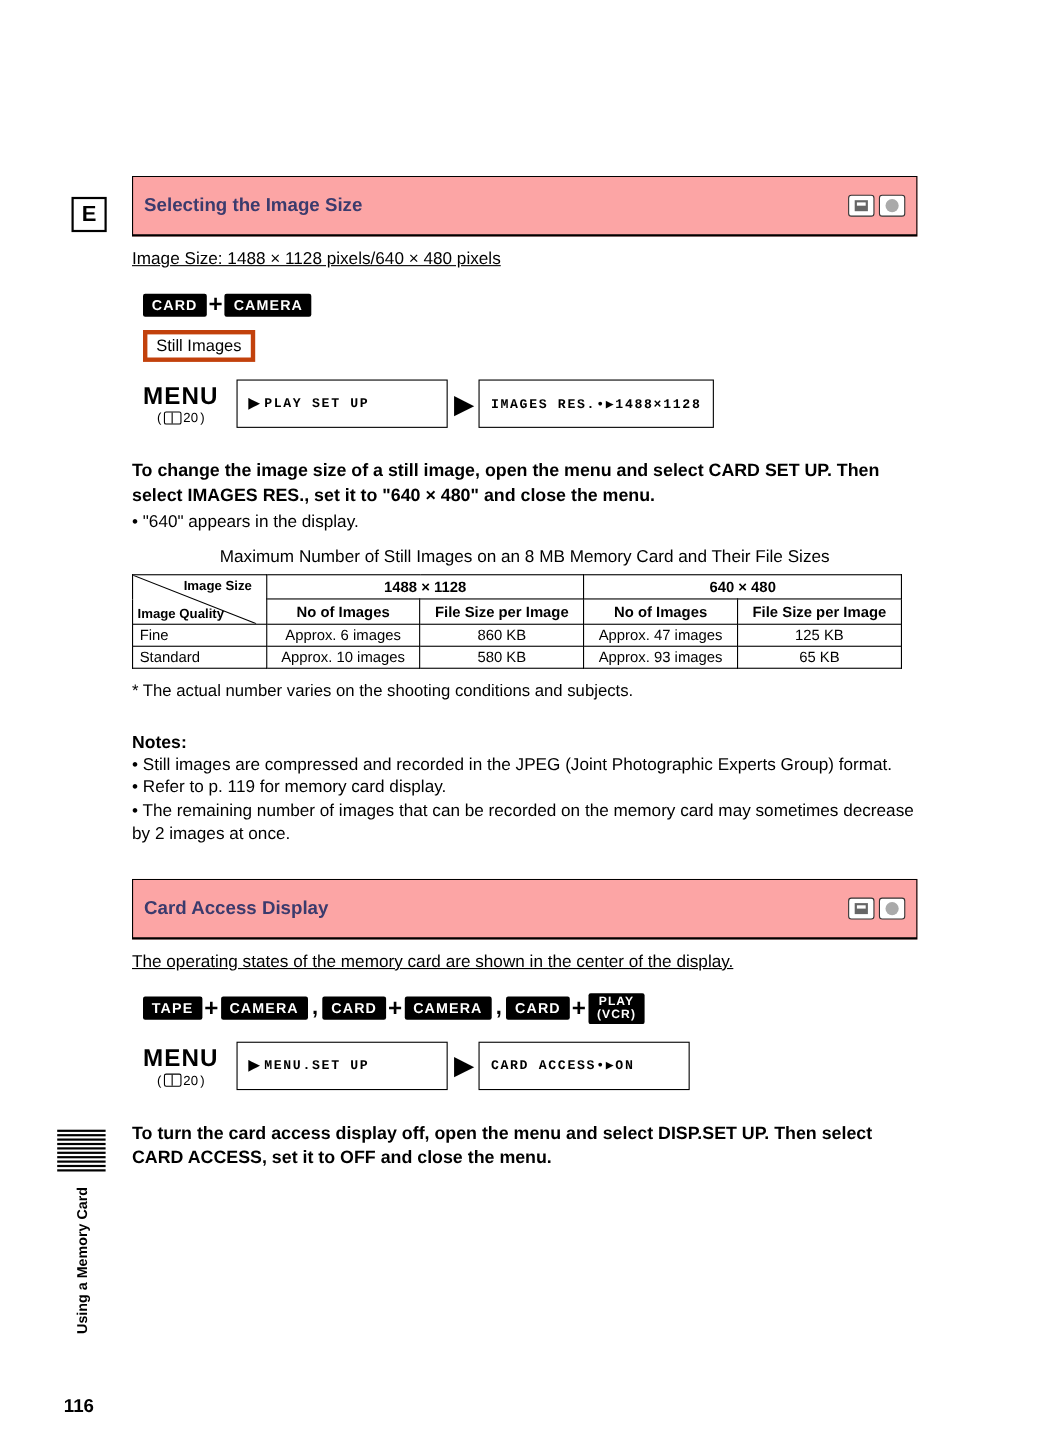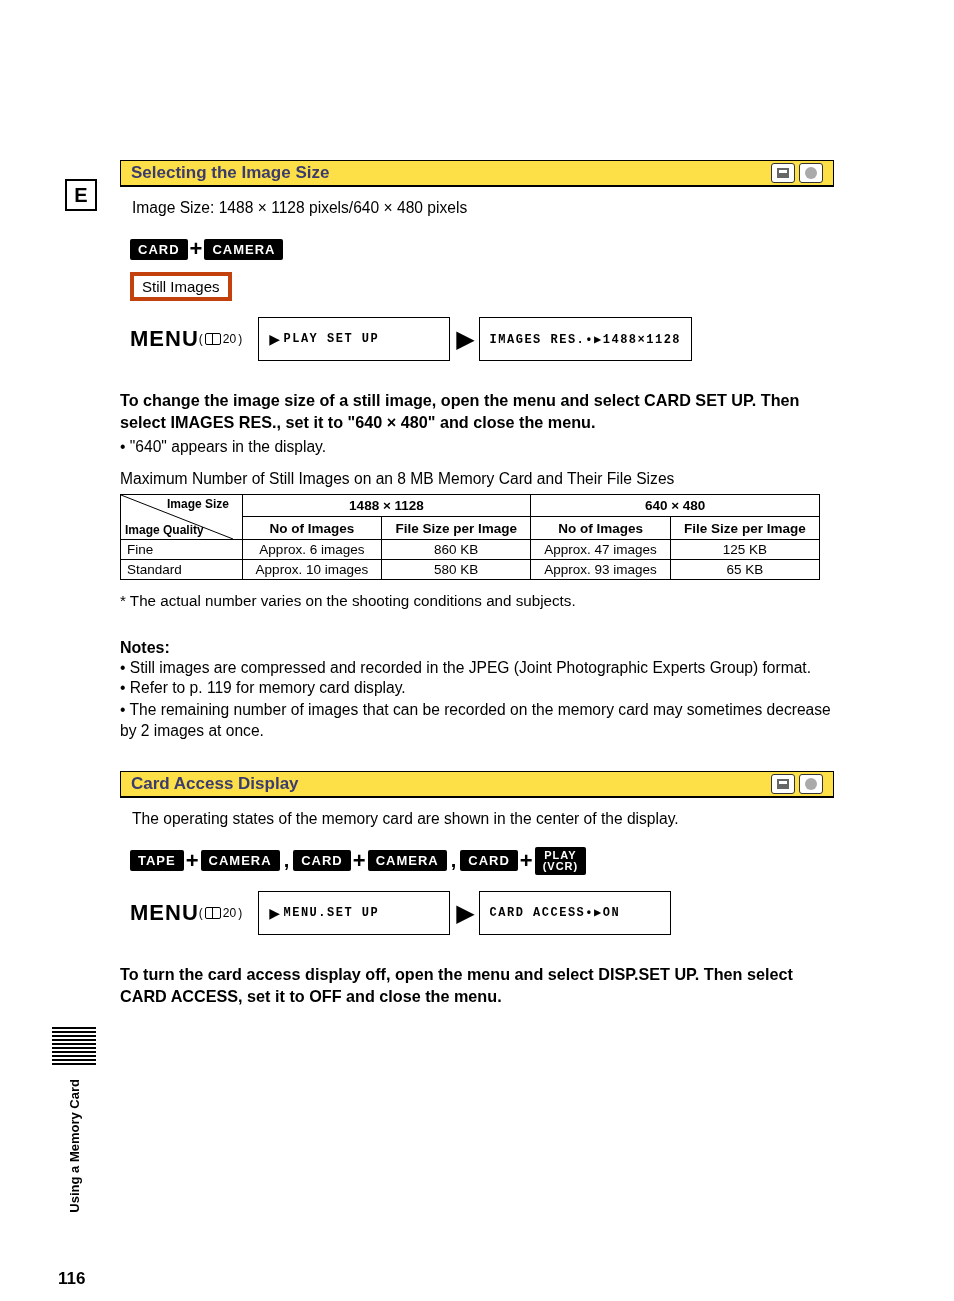--- a/index.html
+++ b/index.html
@@ -23,24 +23,24 @@
     width: 28px;
     height: 28px;
     border: 2px solid #000;
     display: flex;
     align-items: center;
     justify-content: center;
     font-weight: bold;
     font-size: 20px;
   }
   .section-header {
-    background: #fde047;
+    background: #fca5a5;
     border: 1px solid #000;
     border-bottom: 2px solid #000;
-    padding: 2px 10px;
+    padding: 16px 10px;
     font-weight: bold;
     font-size: 17px;
     color: #3b3b6d;
     display: flex;
     align-items: center;
     justify-content: space-between;
   }
   .section-icons {
     display: flex;
     gap: 4px;
@@ -69,22 +69,23 @@
     background: #fff;
   }
   .icon-disc {
     width: 12px;
     height: 12px;
     border-radius: 50%;
     background: #aaa;
   }
   .body-text {
     font-size: 15.6px;
-    margin: 10px 12px;
+    margin: 10px 0;
     line-height: 1.35;
+    text-decoration: underline;
   }
   .tag-row {
     display: flex;
     align-items: center;
     gap: 2px;
     margin: 18px 0 10px 10px;
   }
   .black-tag {
     background: #000;
     color: #fff;
@@ -109,21 +110,21 @@
     font-size: 15px;
     display: inline-block;
   }
   .menu-block {
     display: flex;
     align-items: center;
     margin: 16px 0 28px 10px;
   }
   .menu-label {
     display: flex;
-    flex-direction: row;
+    flex-direction: column;
     align-items: center;
     margin-right: 16px;
   }
   .menu-word {
     font-family: Impact, "Arial Black", sans-serif;
     font-size: 22px;
     letter-spacing: 1px;
     font-weight: 900;
   }
   .menu-page {
@@ -216,20 +217,21 @@
   .diag-cell .is-bottom {
     position: absolute;
     left: 4px;
     bottom: 2px;
     font-weight: bold;
     font-size: 12px;
   }
   .caption {
     font-size: 15.6px;
     margin: 14px 0 6px 0;
+    text-align: center;
   }
   .asterisk {
     font-size: 15.2px;
     margin: 0 0 30px 0;
   }
   .notes-title {
     font-weight: bold;
     font-size: 16px;
   }
   .sidebar {

